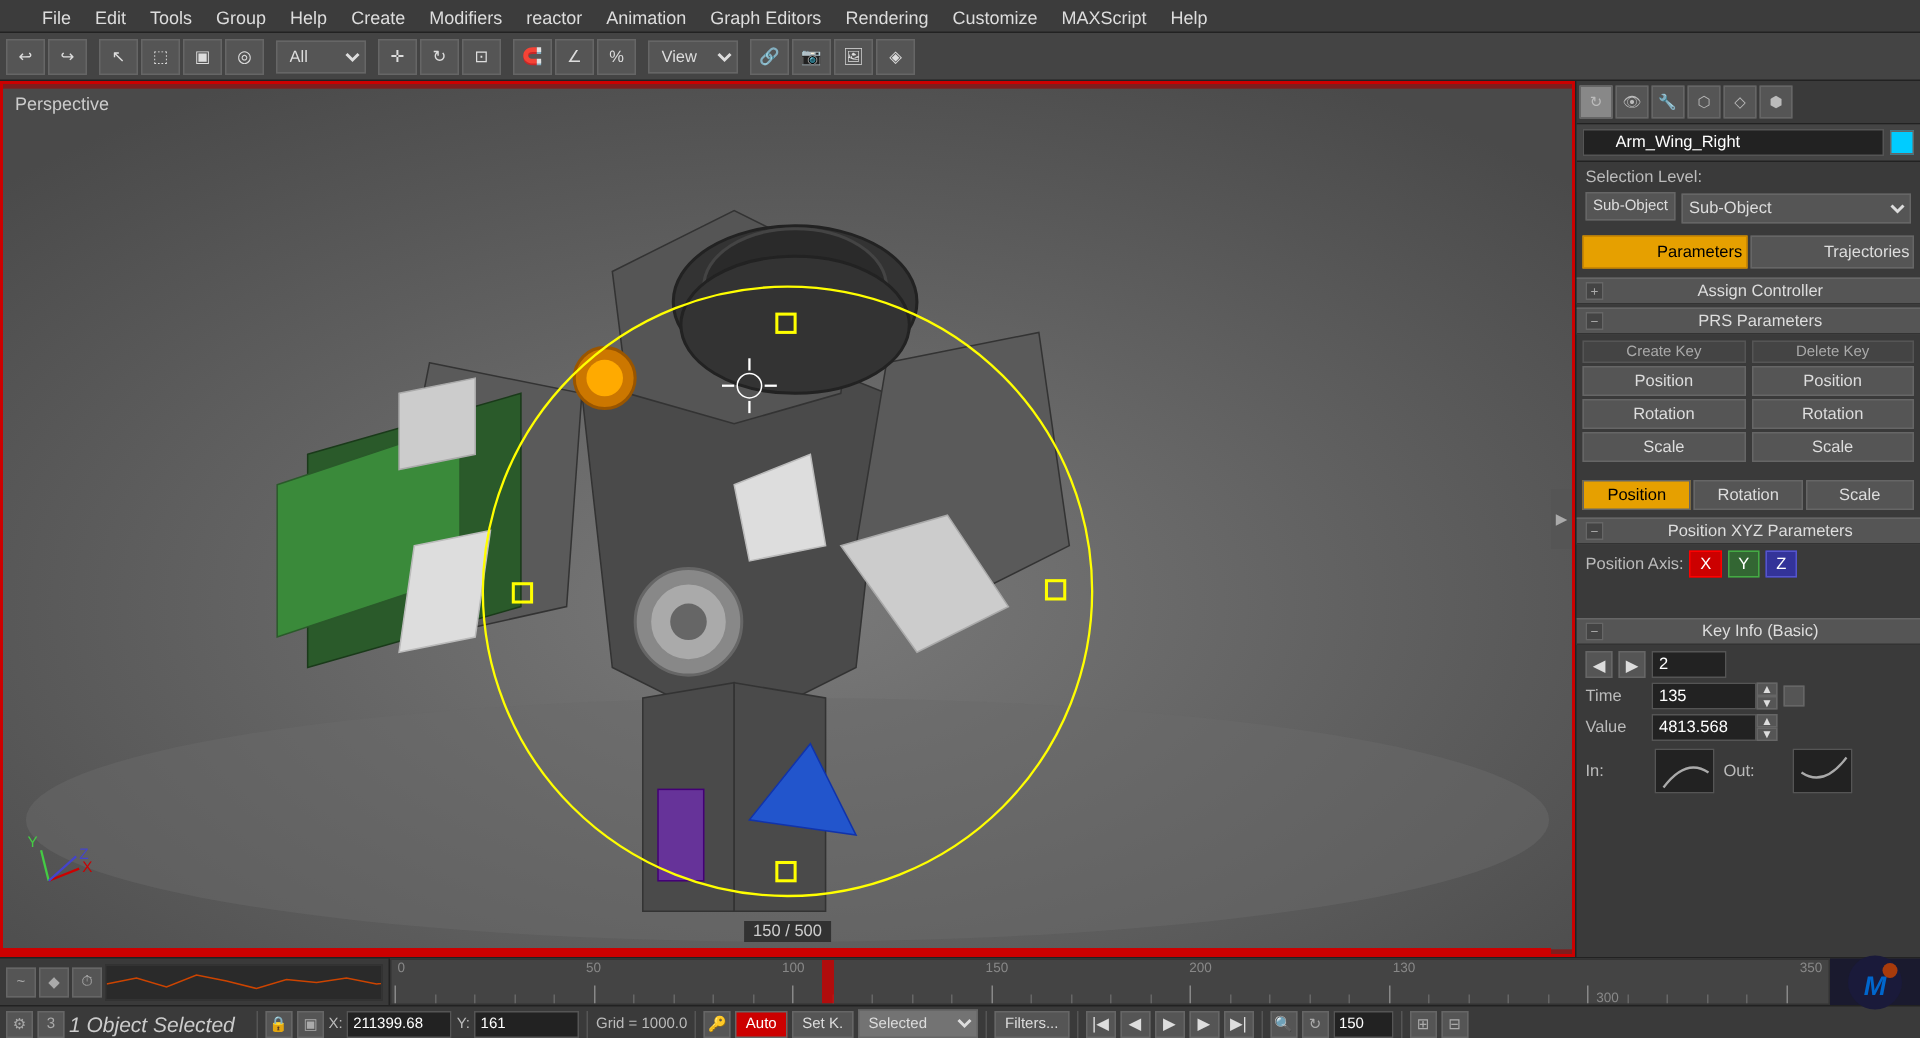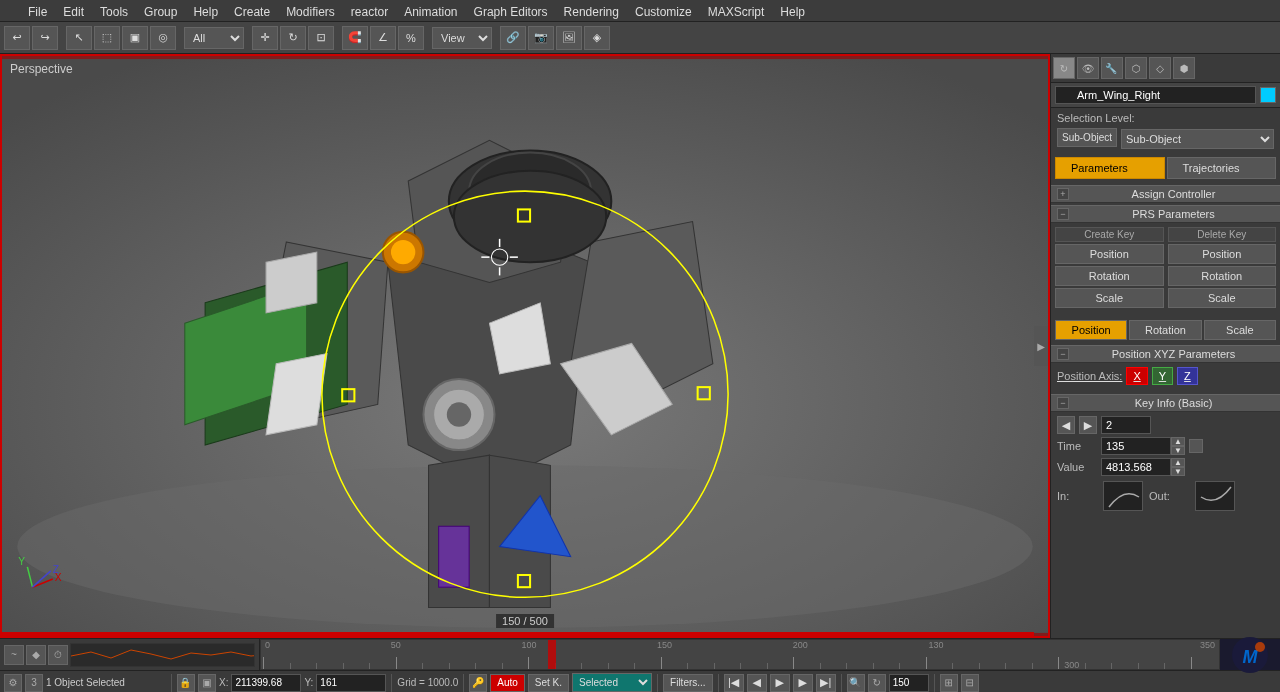--- a/index.html
+++ b/index.html
@@ -159,22 +159,22 @@
     }
 
     
     .big-tab-row {
       display: flex;
       margin: 4px;
       gap: 2px;
     }
     .big-tab {
       flex: 1;
-      padding: 4px 15px;
-      text-align: left;
+      padding: 4px 2px;
+      text-align: right;
       background: #555;
       border: 1px solid #666;
       color: #ddd;
       font-size: 11px;
       cursor: pointer;
     }
     .big-tab.active {
       background: #e6a000;
       color: #000;
       border-color: #cc8800;
@@ -257,22 +257,21 @@
     }
 
     
     .xyz-section {
       padding: 4px 6px;
     }
     .xyz-row {
       display: flex;
       align-items: center;
       gap: 4px;
-      margin-bottom: 3px;
-      text-decoration: underline;
+      margin-bottom: 21px;
     }
     .xyz-label { color: #bbb; font-size: 11px; }
     .xyz-btn {
       padding: 2px 6px;
       font-size: 11px;
       cursor: pointer;
       border: 1px solid #666;
     }
     .xyz-btn.x { background: #cc0000; color: #fff; border-color: #ff0000; }
     .xyz-btn.y { background: #336633; color: #fff; border-color: #44aa44; }
@@ -415,21 +414,21 @@
       background: #222;
       border: 1px solid #555;
       color: #fff;
       padding: 1px 3px;
       font-size: 10px;
       height: 18px;
     }
     .bb-label { font-size: 10px; color: #bbb; }
     .bb-sep { width: 1px; height: 18px; background: #555; margin: 0 2px; }
     .bb-dropdown {
-      background: #0f766e;
+      background: #737373;
       border: 1px solid #666;
       color: #ddd;
       font-size: 10px;
       height: 19px;
       padding: 0 2px;
     }
     .bb-btn {
       padding: 1px 6px;
       background: #555;
       border: 1px solid #666;
@@ -824,21 +823,21 @@
     </svg>
   </div>
 </div>
 
 <div id="bottom-bar">
 
   <button class="bb-icon">⚙</button>
 
   <button class="bb-icon">3</button>
 
-  <span style="font-size:10px; color:#ccc; min-width:120px;">1 Object Selected</span>
+  <span style="font-size:14px; color:#ccc; min-width:120px;font-style:italic;">1 Object Selected</span>
 
   <div class="bb-sep"></div>
 
   <button class="bb-icon">🔒</button>
   <button class="bb-icon">▣</button>
 
   <span class="bb-label">X:</span>
   <input class="bb-input" type="text" value="211399.68" style="">
   <span class="bb-label">Y:</span>
   <input class="bb-input" type="text" value="161" style="">

